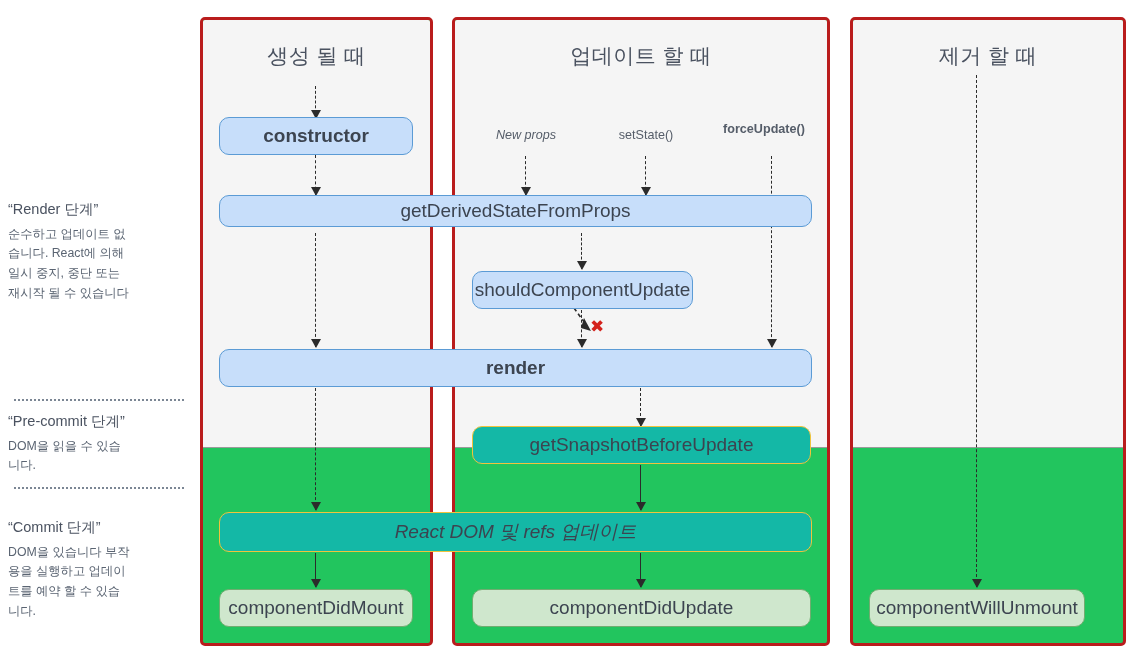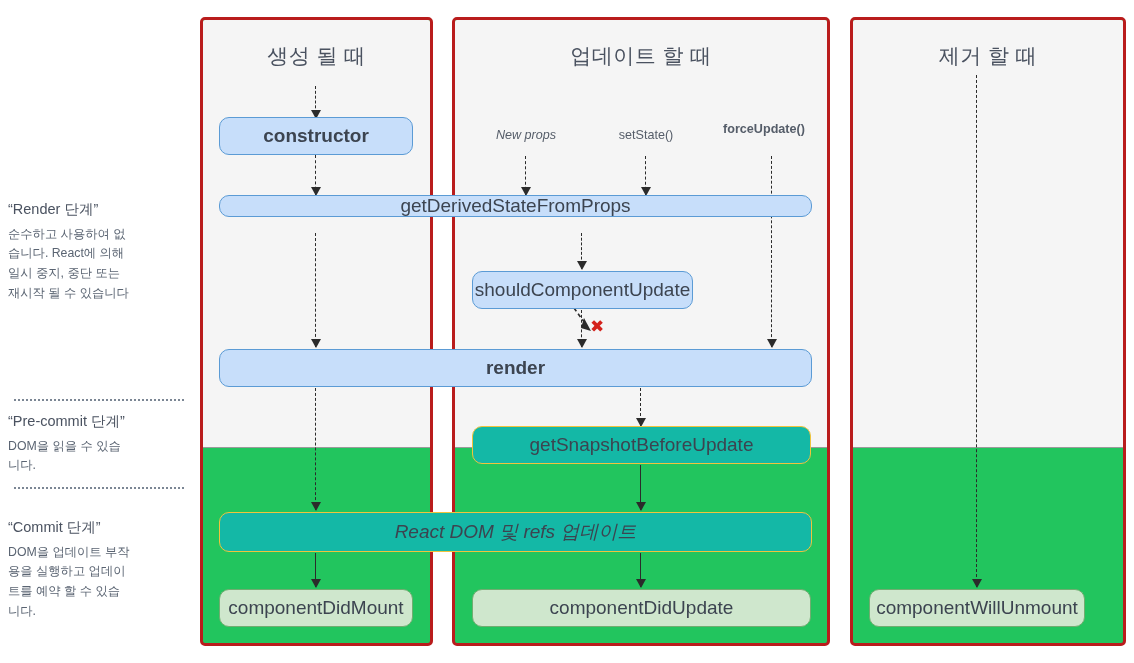--- a/index.html
+++ b/index.html
@@ -51,21 +51,21 @@
          line-height:1;font-family:"DejaVu Sans",sans-serif;}
 </style>
 </head>
 <body>
 
 <div id="stage">
 
   <div class="legend" style="top:200px;">
     <div class="ttl">“Render 단계”</div>
     <div class="body">
-      <div>순수하고 사용하여 없</div>
+      <div>순수하고 업데이트 없</div>
       <div>습니다. React에 의해</div>
       <div>일시 중지, 중단 또는</div>
       <div>재시작 될 수 있습니다</div>
     </div>
   </div>
 
   <div class="dotline" style="top:399px;"></div>
 
   <div class="legend" style="top:412px;">
     <div class="ttl">“Pre-commit 단계”</div>
@@ -73,21 +73,21 @@
       <div>DOM을 읽을 수 있습</div>
       <div>니다.</div>
     </div>
   </div>
 
   <div class="dotline" style="top:487px;"></div>
 
   <div class="legend" style="top:518px;">
     <div class="ttl">“Commit 단계”</div>
     <div class="body">
-      <div>DOM을 업데이트 부작</div>
+      <div>DOM을 있습니다 부작</div>
       <div>용을 실행하고 업데이</div>
       <div>트를 예약 할 수 있습</div>
       <div>니다.</div>
     </div>
   </div>
 
   <div class="panel" style="left:200px;top:17px;width:233px;height:629px;">
     <div class="shade" style="height:427px;"></div>
     <div class="sep" style="top:427px;"></div>
     <div class="phdr" style="top:22px;">생성 될 때</div>
@@ -180,21 +180,21 @@
       <div class="hd"></div>
     </div>
 
   <div class="arrow dash" style="left:977px;top:75px;height:512px;">
     <div class="ln"></div>
       <div class="hd"></div>
     </div>
 
   <div class="box blue bold" style="left:219px;top:117px;width:194px;height:38px;">constructor</div>
 
-  <div class="box blue" style="left:219px;top:195px;width:593px;height:22px;">getDerivedStateFromProps</div>
+  <div class="box blue" style="left:219px;top:195px;width:593px;height:32px;">getDerivedStateFromProps</div>
 
   <div class="box blue" style="left:472px;top:271px;width:221px;height:38px;">shouldComponentUpdate</div>
 
   <div class="box blue bold" style="left:219px;top:349px;width:593px;height:38px;text-align:right;">render</div>
 
   <div class="box yellow" style="left:472px;top:426px;width:339px;height:38px;">getSnapshotBeforeUpdate</div>
 
   <div class="box yellow ital" style="left:219px;top:512px;width:593px;height:40px;">React DOM 및 refs 업데이트</div>
 
   <div class="box green" style="left:219px;top:589px;width:194px;height:38px;">componentDidMount</div>

